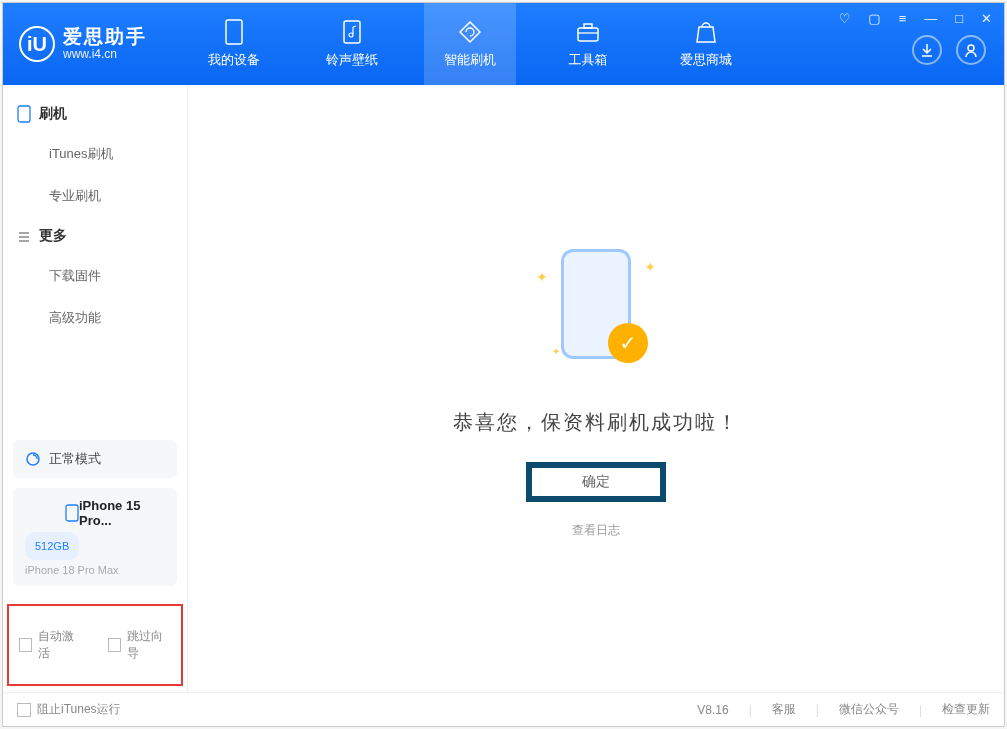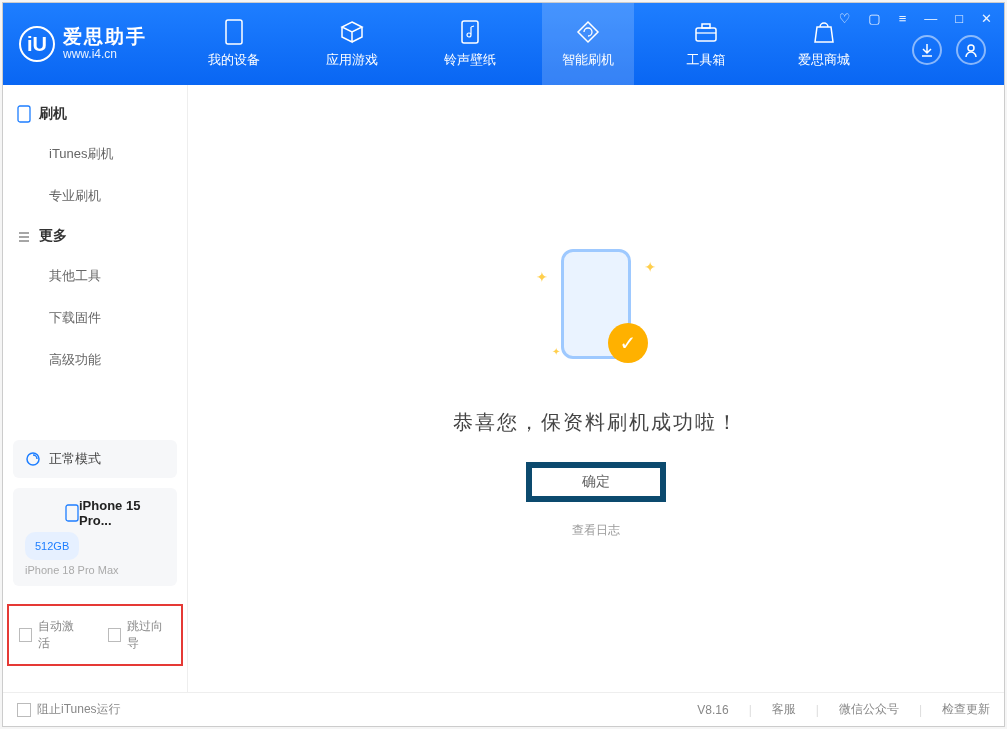--- a/index.html
+++ b/index.html
@@ -23,21 +23,21 @@
 .sidebar { width: 185px; background: #fff; border-right: 1px solid #eee; display: flex; flex-direction: column; padding-top: 10px; }
 .side-group-title { display: flex; align-items: center; gap: 8px; padding: 10px 14px; font-size: 14px; color: #333; font-weight: bold; }
 .side-item { padding: 12px 14px 12px 46px; font-size: 13px; color: #666; cursor: pointer; }
 .side-item.active { color: #1e7eff; }
 .sidebar-spacer { flex: 1; }
 .mode-box { margin: 6px 10px; background: #f6f7f9; border-radius: 6px; padding: 10px 12px; display: flex; align-items: center; gap: 8px; font-size: 13px; color: #444; }
 .device-box { margin: 4px 10px 10px; background: #f6f7f9; border-radius: 6px; padding: 10px 12px; font-size: 12px; color: #666; }
 .device-name { font-size: 13px; font-weight: bold; color: #222; }
 .storage-badge { display: inline-block; background: #e6f0ff; color: #1e7eff; border-radius: 10px; padding: 8px 10px; font-size: 11px; margin-top: 4px; }
 .device-sub { margin-top: 4px; color: #aaa; font-size: 11px; }
-.highlight-box { border: 2px solid #e53935; margin: 8px 4px 26px; padding: 12px 10px; display: flex; gap: 26px; align-items: center; }
+.highlight-box { border: 2px solid #e53935; margin: 8px 4px 6px; padding: 22px 10px; display: flex; gap: 26px; align-items: center; }
 .chk { display: flex; align-items: center; gap: 6px; font-size: 12px; color: #888; }
 .chk-box { width: 14px; height: 14px; border: 1px solid #bbb; }
 .main { flex: 1; display: flex; flex-direction: column; align-items: center; justify-content: center; background: #fff; }
 .illus { width: 140px; height: 140px; position: relative; margin-bottom: 30px; }
 .phone { width: 70px; height: 110px; border: 3px solid #9ec9ff; border-radius: 12px; background: #eaf3ff; position: absolute; left: 35px; top: 10px; }
 .check-circle { width: 40px; height: 40px; background: #ffb100; border-radius: 50%; position: absolute; right: 18px; bottom: 16px; display: flex; align-items: center; justify-content: center; color: #fff; font-size: 20px; }
 .sparkle { position: absolute; color: #ffcf4d; font-size: 14px; }
 .s1 { left: 10px; top: 30px; } .s2 { right: 10px; top: 20px; } .s3 { left: 26px; bottom: 22px; font-size: 10px; }
 .success-text { font-size: 20px; color: #444; letter-spacing: 2px; margin-bottom: 26px; }
 .ok-btn { width: 140px; height: 40px; border: 6px solid #0c4a6e; background: #fff; color: #666; font-size: 14px; cursor: pointer; margin-bottom: 20px; }
@@ -65,28 +65,20 @@
       <div class="nav-item">
         <span class="nav-icon">
             <svg width="20" height="26" viewBox="0 0 20 26">
               <rect x="2" y="1" width="16" height="24" rx="2" fill="none" stroke="#fff" stroke-width="1.5"></rect>
             </svg>
           </span>
         <span>我的设备</span>
       </div>
       <div class="nav-item">
         <span class="nav-icon">
-            <svg width="26" height="26" viewBox="0 0 26 26">
-              <path d="M13 3 L23 8 L13 13 L3 8 Z M3 8 L3 18 L13 23 L13 13 M23 8 L23 18 L13 23" fill="none" stroke="#fff" stroke-width="1.5"></path>
-            </svg>
-          </span>
-        <span>应用游戏</span>
-      </div>
-      <div class="nav-item">
-        <span class="nav-icon">
             <svg width="22" height="26" viewBox="0 0 22 26">
               <rect x="3" y="2" width="16" height="22" rx="2" fill="none" stroke="#fff" stroke-width="1.5"></rect>
               <path d="M12 8 L12 16 M12 8 L15 7 M12 16 A2 2 0 1 1 8 16 A2 2 0 1 1 12 16" fill="none" stroke="#fff" stroke-width="1.2"></path>
             </svg>
           </span>
         <span>铃声壁纸</span>
       </div>
       <div class="nav-item active">
         <span class="nav-icon">
             <svg width="26" height="26" viewBox="0 0 26 26">
@@ -154,21 +146,20 @@
       <div class="side-group-title">
         <span>
             <svg width="14" height="14" viewBox="0 0 14 14">
               <line x1="2" y1="4" x2="12" y2="4" stroke="#888" stroke-width="1.5"></line>
               <line x1="2" y1="8" x2="12" y2="8" stroke="#888" stroke-width="1.5"></line>
               <line x1="2" y1="12" x2="12" y2="12" stroke="#888" stroke-width="1.5"></line>
             </svg>
           </span>
         <span>更多</span>
       </div>
-      <div class="side-item">其他工具</div>
       <div class="side-item">下载固件</div>
       <div class="side-item">高级功能</div>
 
       <div class="sidebar-spacer"></div>
 
       <div class="mode-box">
         <span>
             <svg width="16" height="16" viewBox="0 0 16 16">
               <circle cx="8" cy="8" r="6" fill="none" stroke="#1e7eff" stroke-width="1.5"></circle>
               <path d="M8 4 A4 4 0 0 1 12 8" fill="none" stroke="#1e7eff" stroke-width="1.5"></path>

